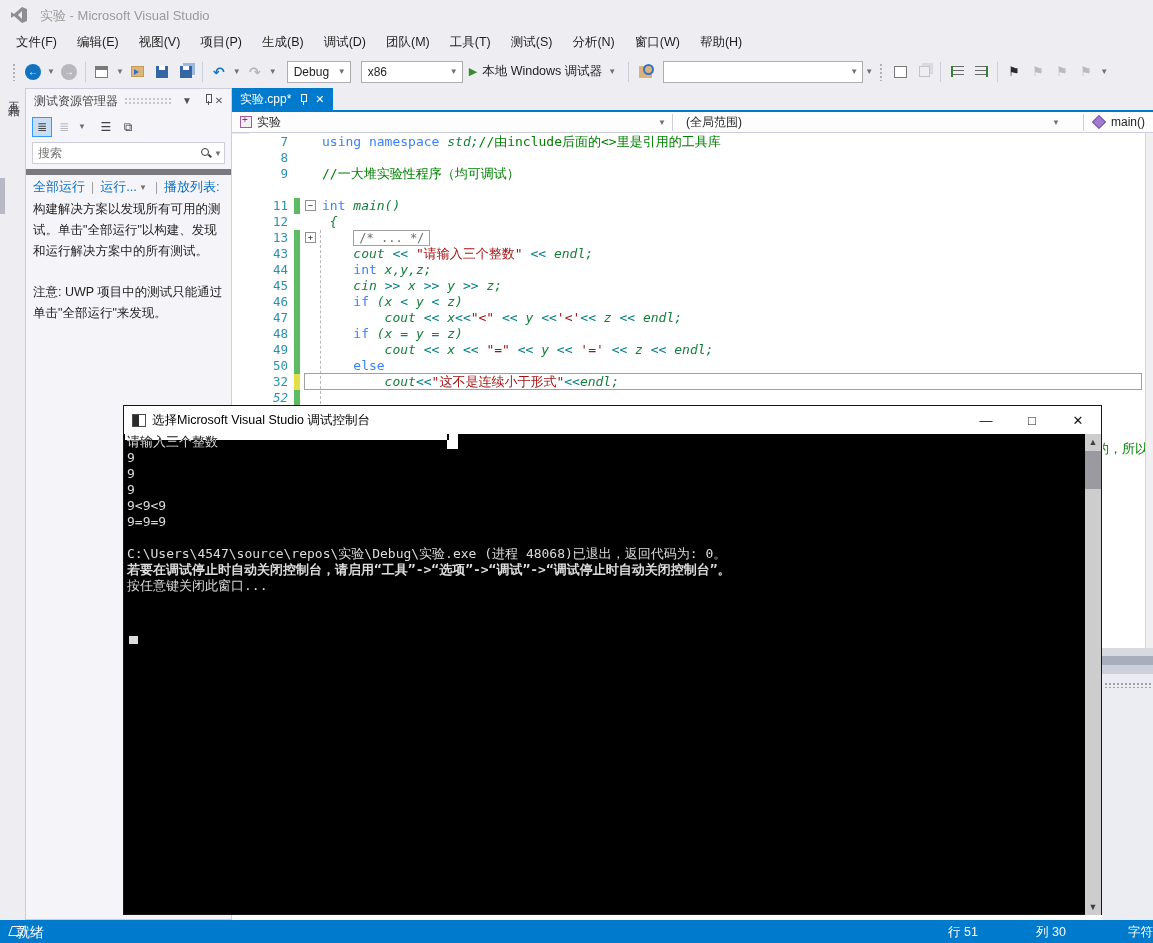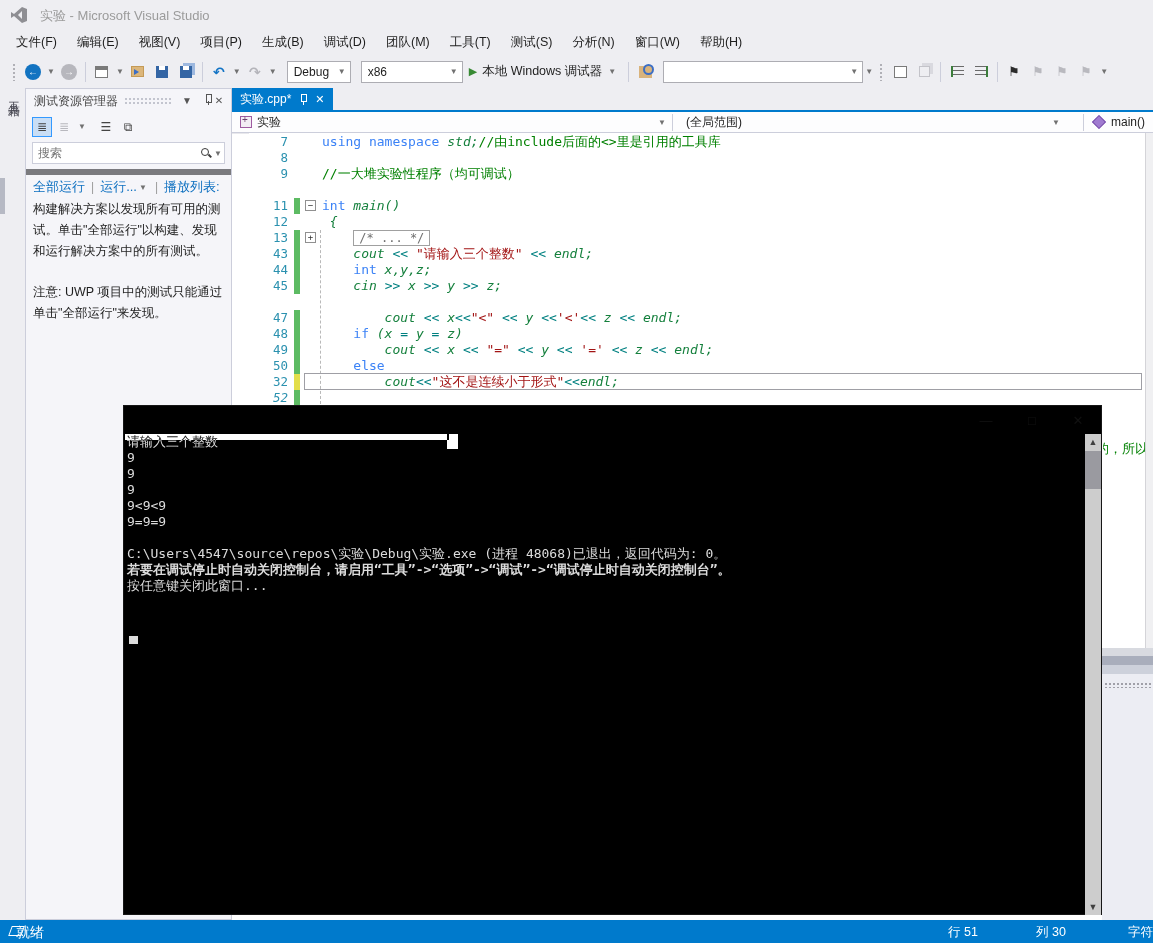--- a/index.html
+++ b/index.html
@@ -316,20 +316,21 @@
   <div class="abs code-wrap">
       <div class="code-row" style="top: 0px;"><span class="ln">7</span><span class="ctext"><span class="kw">using</span><span class="pl"> </span><span class="kw">namespace</span><span class="pl"> std;</span><span class="cm">//由include后面的&lt;&gt;里是引用的工具库</span></span></div>
       <div class="code-row" style="top: 16px;"><span class="ln">8</span><span class="ctext"></span></div>
       <div class="code-row" style="top: 32px;"><span class="ln">9</span><span class="ctext"><span class="cm">//一大堆实验性程序（均可调试）</span></span></div>
       <div class="code-row" style="top: 64px;"><span class="ln">11</span><span class="bar bar-g"></span><span class="fold">−</span><span class="ctext"><span class="kw">int</span><span class="pl"> main()</span></span></div>
       <div class="code-row" style="top: 80px;"><span class="ln">12</span><span class="ctext"><span class="pl"> {</span></span></div>
       <div class="code-row" style="top: 96px;"><span class="ln">13</span><span class="bar bar-g"></span><span class="fold">+</span><span class="ctext"><span>    </span><span class="collapsed-pill">/* ... */</span></span></div>
       <div class="code-row" style="top: 112px;"><span class="ln">43</span><span class="bar bar-g"></span><span class="ctext"><span class="pl">    cout </span><span class="op">&lt;&lt;</span><span class="pl"> </span><span class="st">"请输入三个整数"</span><span class="pl"> </span><span class="op">&lt;&lt;</span><span class="pl"> endl;</span></span></div>
       <div class="code-row" style="top: 128px;"><span class="ln">44</span><span class="bar bar-g"></span><span class="ctext"><span class="pl">    </span><span class="kw">int</span><span class="pl"> x,y,z;</span></span></div>
       <div class="code-row" style="top: 144px;"><span class="ln">45</span><span class="bar bar-g"></span><span class="ctext"><span class="pl">    cin </span><span class="op">&gt;&gt;</span><span class="pl"> x </span><span class="op">&gt;&gt;</span><span class="pl"> y </span><span class="op">&gt;&gt;</span><span class="pl"> z;</span></span></div>
+      <div class="code-row" style="top: 160px;"><span class="ln">46</span><span class="bar bar-g"></span><span class="ctext"><span class="pl">    </span><span class="kw">if</span><span class="pl"> (x </span><span class="op">&lt;</span><span class="pl"> y </span><span class="op">&lt;</span><span class="pl"> z)</span></span></div>
       <div class="code-row" style="top: 176px;"><span class="ln">47</span><span class="bar bar-g"></span><span class="ctext"><span class="pl">        cout </span><span class="op">&lt;&lt;</span><span class="pl"> x</span><span class="op">&lt;&lt;</span><span class="st">"&lt;"</span><span class="pl"> </span><span class="op">&lt;&lt;</span><span class="pl"> y </span><span class="op">&lt;&lt;</span><span class="st">'&lt;'</span><span class="op">&lt;&lt;</span><span class="pl"> z </span><span class="op">&lt;&lt;</span><span class="pl"> endl;</span></span></div>
       <div class="code-row" style="top: 192px;"><span class="ln">48</span><span class="bar bar-g"></span><span class="ctext"><span class="pl">    </span><span class="kw">if</span><span class="pl"> (x </span><span class="op">=</span><span class="pl"> y </span><span class="op">=</span><span class="pl"> z)</span></span></div>
       <div class="code-row" style="top: 208px;"><span class="ln">49</span><span class="bar bar-g"></span><span class="ctext"><span class="pl">        cout </span><span class="op">&lt;&lt;</span><span class="pl"> x </span><span class="op">&lt;&lt;</span><span class="pl"> </span><span class="st">"="</span><span class="pl"> </span><span class="op">&lt;&lt;</span><span class="pl"> y </span><span class="op">&lt;&lt;</span><span class="pl"> </span><span class="st">'='</span><span class="pl"> </span><span class="op">&lt;&lt;</span><span class="pl"> z </span><span class="op">&lt;&lt;</span><span class="pl"> endl;</span></span></div>
       <div class="code-row" style="top: 224px;"><span class="ln">50</span><span class="bar bar-g"></span><span class="ctext"><span class="pl">    </span><span class="kw">else</span></span></div>
       <div class="code-row" style="top: 240px;"><span class="ln">32</span><span class="bar bar-y"></span><span class="ctext"><span class="pl">        cout</span><span class="op">&lt;&lt;</span><span class="st">"这不是连续小于形式"</span><span class="op">&lt;&lt;</span><span class="pl">endl;</span></span></div>
       <div class="code-row" style="top: 256px; font-style: italic;"><span class="ln">52</span><span class="bar bar-g"></span><span class="ctext"></span></div>
     </div>
   <div class="abs guide"></div>
   <div class="abs curline"></div>
   <div class="abs frag-clip">
@@ -337,20 +338,24 @@
     </div>
   <div class="abs ed-scroll"></div>
 
   <div class="abs band1"></div>
   <div class="abs band2"></div>
   <div class="abs band3"></div>
   <div class="abs band4"></div>
   <div class="abs band-dots"></div>
 
   <div class="abs console">
+    <div class="con-title">
+      <span class="con-icon"></span>
+      <span class="con-title-text">选择Microsoft Visual Studio 调试控制台</span>
+    </div>
     <div class="con-btns">
       <span class="con-btn">—</span>
       <span class="con-btn">□</span>
       <span class="con-btn">✕</span>
     </div>
     <div class="con-body">
         <div class="con-row" style="top: 0px;">请输入三个整数</div>
         <div class="con-row" style="top: 16px;">9</div>
         <div class="con-row" style="top: 32px;">9</div>
         <div class="con-row" style="top: 48px;">9</div>

